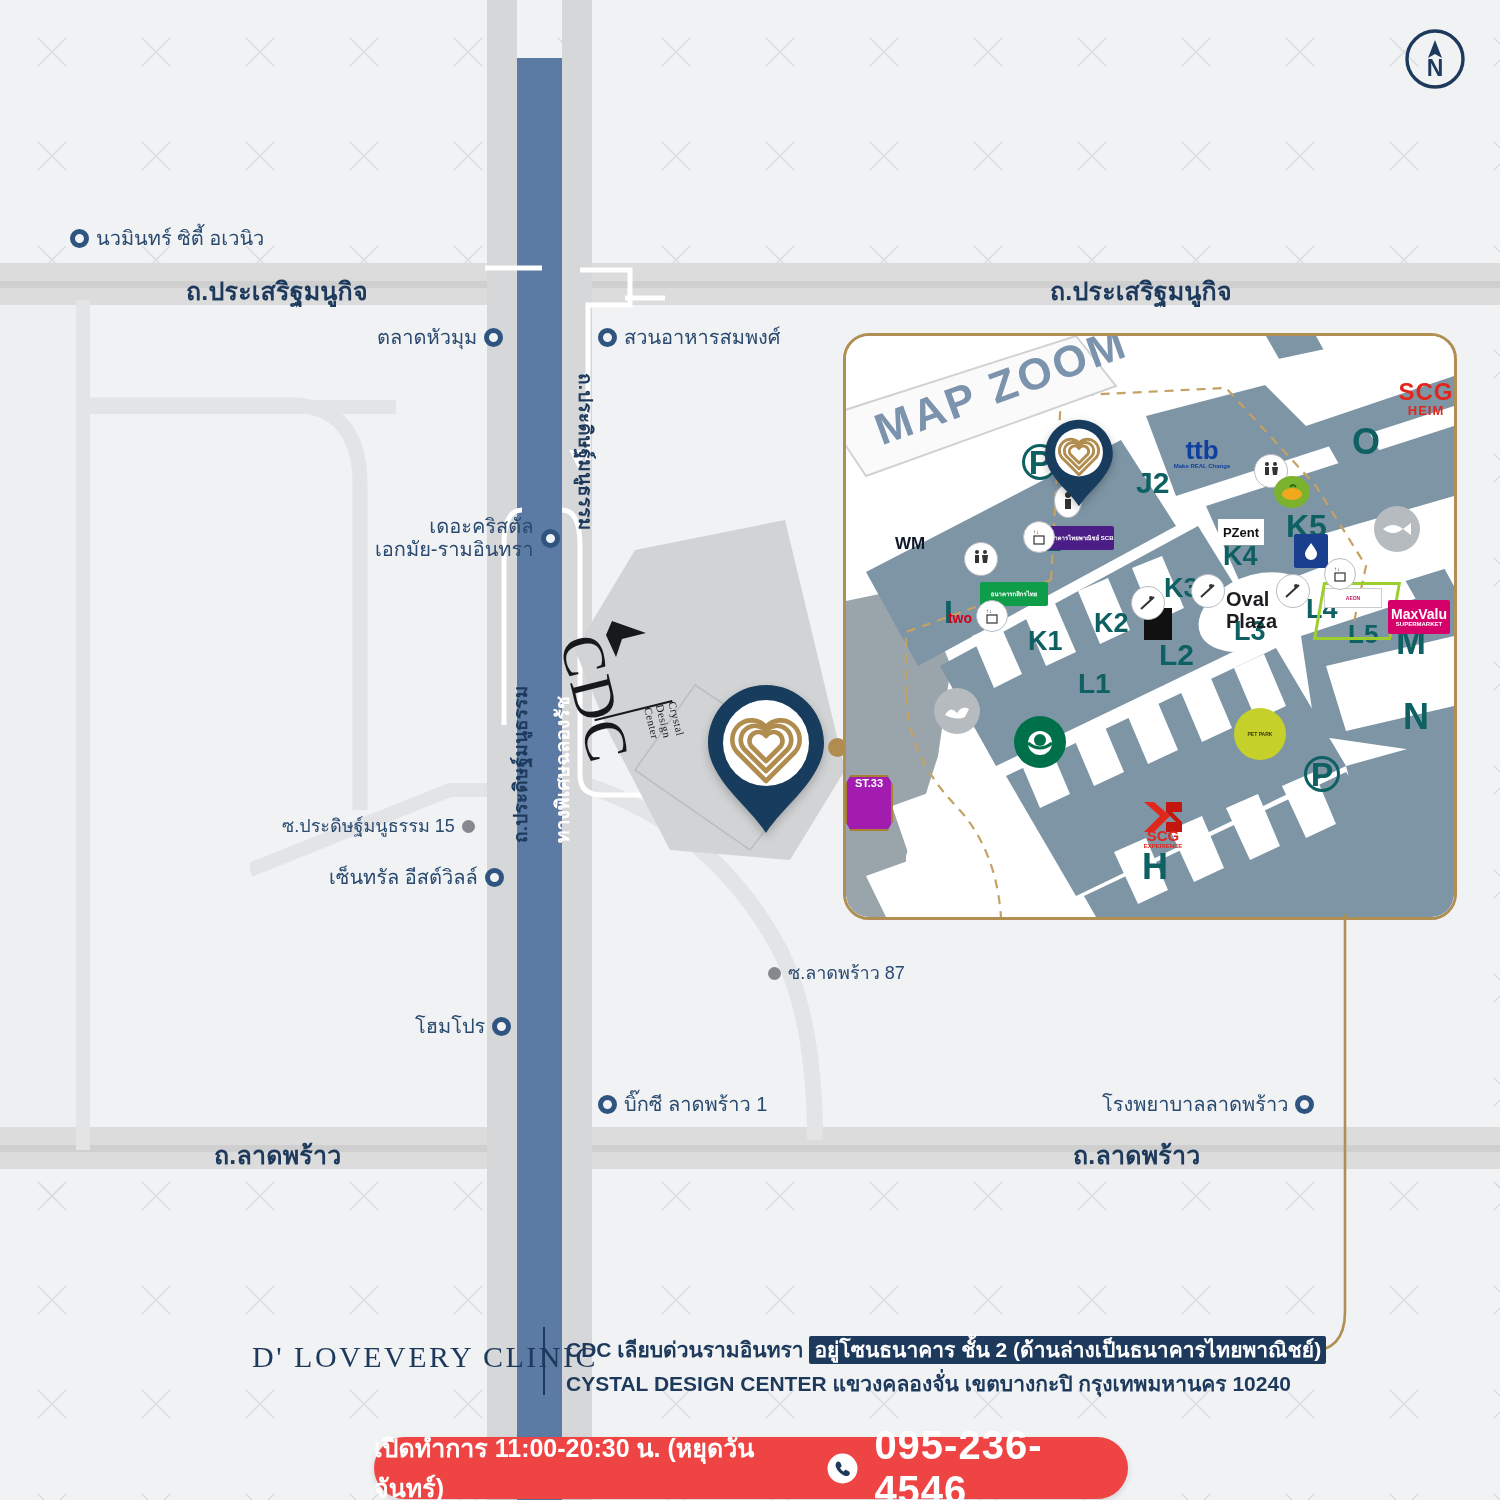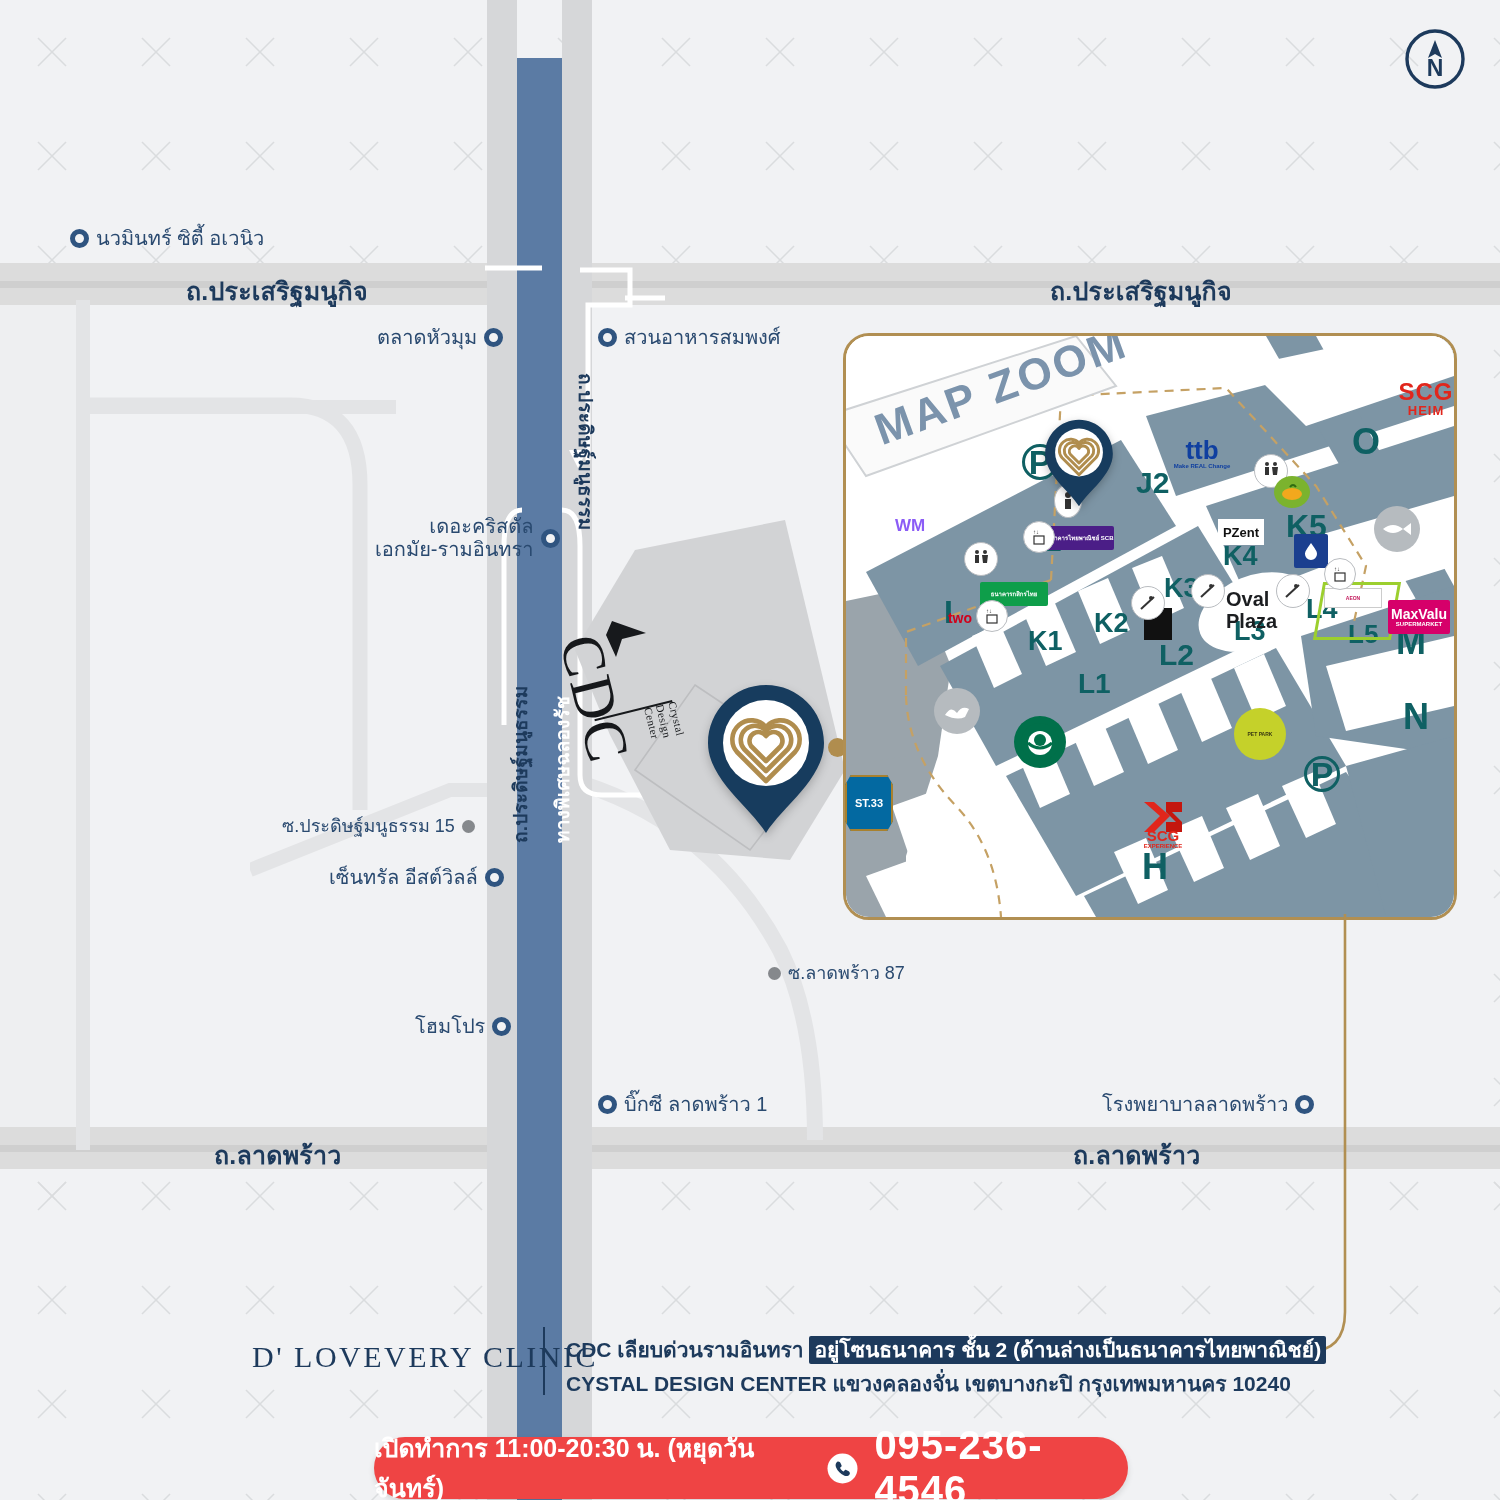--- a/index.html
+++ b/index.html
@@ -459,21 +459,21 @@
     </div>
 
     <div class="ztag" style="left:372px;top:183px;width:46px;height:26px;background:#fff;flex-direction:column;color:#111;">
       <span style="font-size:13px;">PZent</span>
     </div>
 
     <div class="zicon" style="left:388px;top:372px;width:52px;height:52px;background:#c5d12a;border:none;">
       <span style="font-size:5px;color:#3a3a12;font-weight:bold;">PET PARK</span>
     </div>
 
-    <div class="ztag" style="left:42px;top:176px;width:44px;height:26px;color:#8b5cf6;flex-direction:column;">
+    <div class="ztag" style="left:42px;top:194px;width:44px;height:26px;color:#0f172a;flex-direction:column;">
       <span style="font-size:17px;">WM</span>
     </div>
 
     <div class="ztag" style="left:92px;top:272px;width:44px;height:20px;color:#d0021b;">
       <span style="font-size:14px;">two</span>
     </div>
 
     <div class="ztag" style="left:298px;top:272px;width:28px;height:32px;background:#111;color:#fff;font-size:4px;"></div>
 
     <div class="zicon" style="left:408px;top:118px;width:34px;height:34px;">
@@ -557,21 +557,21 @@
         <circle cx="60" cy="58" r="41" fill="#ffffff"></circle>
         <g fill="none" stroke="#b08d4e" stroke-width="5" stroke-linejoin="round" stroke-linecap="round">
           <path d="M60 86 L38 64 A13 13 0 0 1 60 46 A13 13 0 0 1 82 64 Z"></path>
           <path d="M60 76 L45 61 A8.5 8.5 0 0 1 60 51 A8.5 8.5 0 0 1 75 61 Z"></path>
           <path d="M60 96 L31 67 A18 18 0 0 1 60 42 A18 18 0 0 1 89 67 Z"></path>
         </g>
       </svg>
     </div>
   </div>
 
-  <div style="position:absolute;left:845px;top:775px;width:48px;height:56px;background:#0369a1;border:2px solid #a8812f;display:flex;flex-direction:column;align-items:center;justify-content:center;color:#fff;font-size:11px;font-weight:bold;clip-path:polygon(12% 0,88% 0,100% 18%,100% 82%,88% 100%,12% 100%,0 82%,0 18%);">
+  <div style="position:absolute;left:845px;top:775px;width:48px;height:56px;background:#a21caf;border:2px solid #a8812f;display:flex;flex-direction:column;align-items:center;color:#fff;font-size:11px;font-weight:bold;clip-path:polygon(12% 0,88% 0,100% 18%,100% 82%,88% 100%,12% 100%,0 82%,0 18%);">
     <span>ST.33</span>
   </div>
 
   <svg class="connector" style="left:1245px;top:912px;" width="130" height="460">
     <path d="M 100 2 L 100 400 Q 100 440 62 440 L 20 440" stroke="#b18f52" stroke-width="2.6" fill="none"></path>
   </svg>
   <div style="position:absolute;left:1253px;top:1343px;width:21px;height:21px;border-radius:50%;background:#b18f52;"></div>
 
   <div class="compass" style="left:1404px;top:28px;">
     <svg width="62" height="62" viewBox="0 0 62 62">

